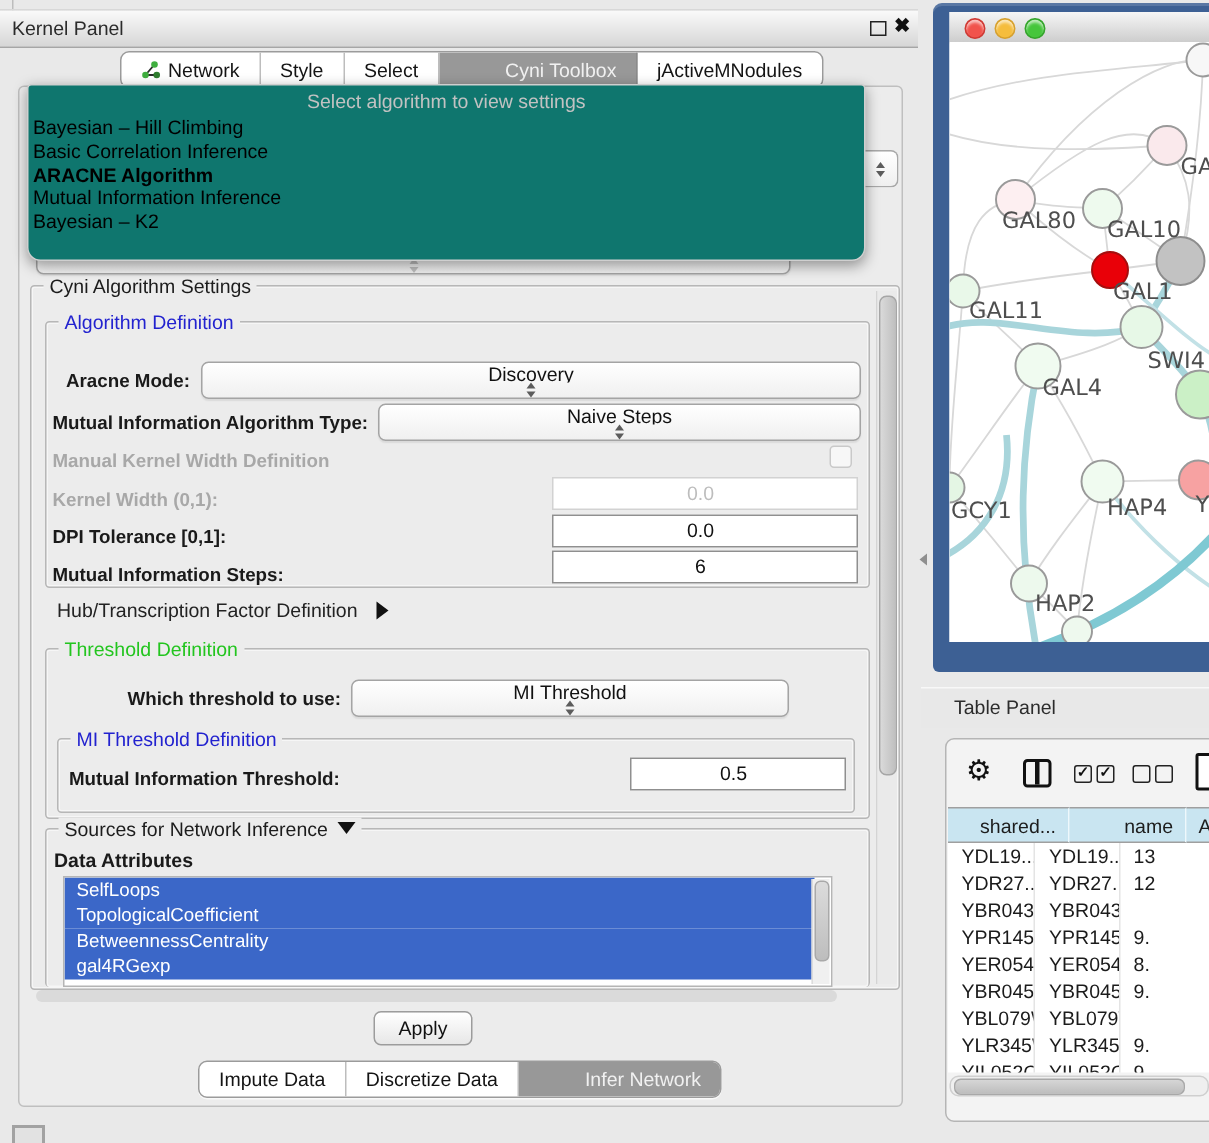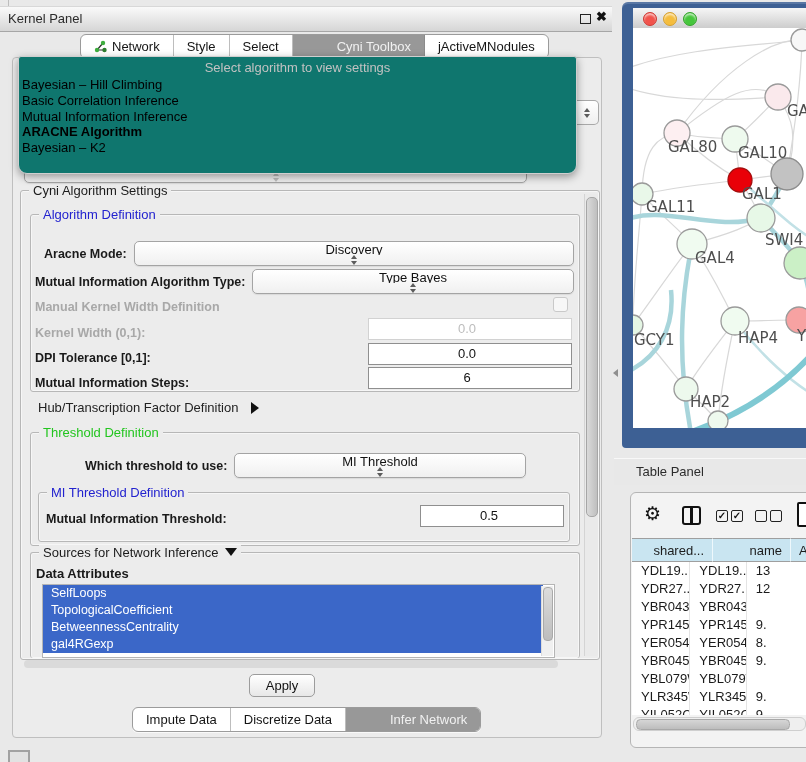--- a/index.html
+++ b/index.html
@@ -173,22 +173,22 @@
         <i class="tri-up"></i>
         <i class="tri-dn"></i>
       </span>
   </div>
 
   <div class="abs dd-overlay">
     <div class="dd-placeholder">Select algorithm to view settings</div>
     <div class="dd-items">
       <div class="dd-item">Bayesian – Hill Climbing</div>
       <div class="dd-item">Basic Correlation Inference</div>
+      <div class="dd-item bold">ARACNE Algorithm</div>
       <div class="dd-item">Mutual Information Inference</div>
-      <div class="dd-item bold">ARACNE Algorithm</div>
       <div class="dd-item">Bayesian – K2</div>
     </div>
   </div>
 
   <div class="gbox" style="left:20px;top:190px;width:578px;height:468px;">
     <span class="gtitle">Cyni Algorithm Settings</span>
   </div>
   <div class="abs vscroll"></div>
   <div class="abs vthumb"></div>
 
@@ -200,21 +200,21 @@
   <div class="combo" style="left:134px;top:241px;width:438px;">
     <span class="combo-text">Discovery</span>
     <span class="stepper">
         <i class="tri-up"></i>
         <i class="tri-dn"></i>
       </span>
   </div>
 
   <span class="blabel" style="left:35px;top:275px;">Mutual Information Algorithm Type:</span>
   <div class="combo" style="left:252px;top:269px;width:320px;">
-    <span class="combo-text">Type Bayes</span>
+    <span class="combo-text">Naive Steps</span>
     <span class="stepper">
         <i class="tri-up"></i>
         <i class="tri-dn"></i>
       </span>
   </div>
 
   <span class="blabel gray" style="left:35px;top:300px;text-align:right;">Manual Kernel Width Definition</span>
   <div class="checkbox" style="left:553px;top:297px;"></div>
 
   <span class="blabel gray" style="left:35px;top:326px;">Kernel Width (0,1):</span>

